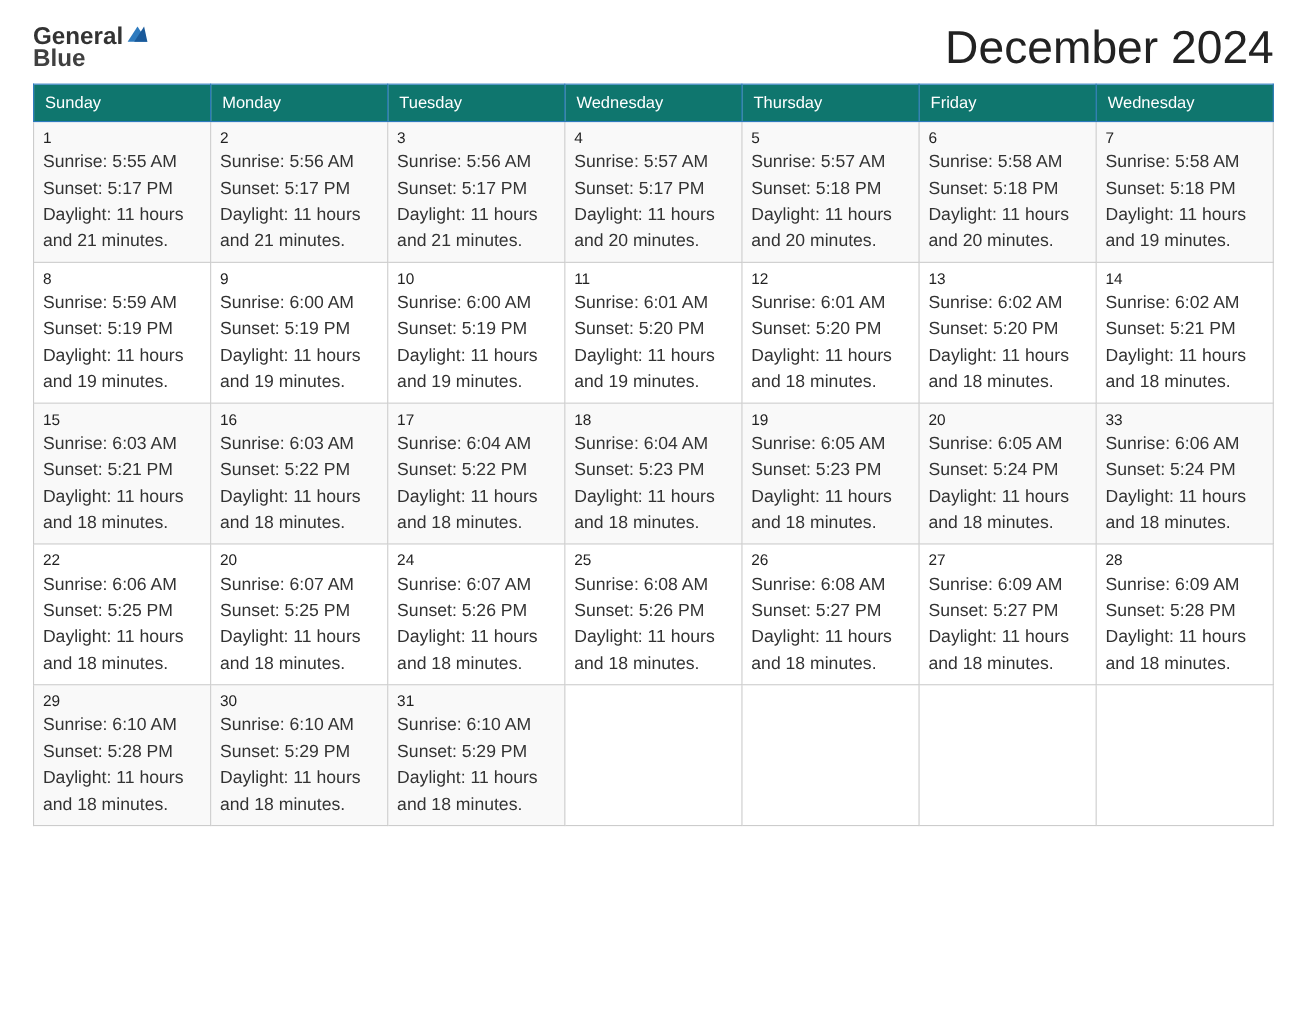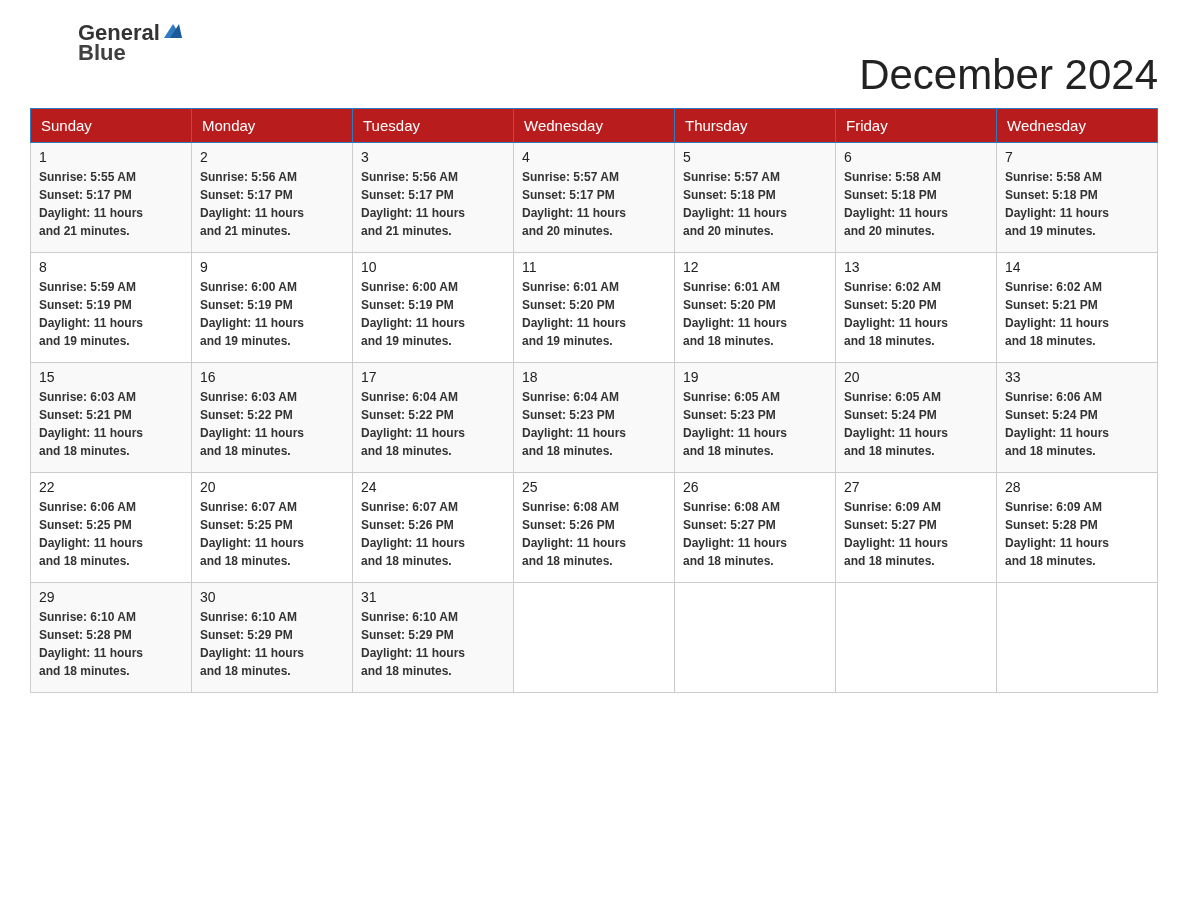--- a/index.html
+++ b/index.html
@@ -26,40 +26,39 @@
       font-weight: bold;
       color: #333;
     }
     .logo-text-blue {
       font-size: 22px;
       font-weight: bold;
       color: #404040;
     }
     .title-block {
       text-align: left;
-      margin-top: 32px;
     }
     .month-title {
       font-size: 42px;
       font-weight: normal;
       color: #222;
       line-height: 1.1;
     }
     .location {
       font-size: 18px;
       color: #555;
       margin-top: 4px;
     }
     table {
       width: 100%;
       border-collapse: collapse;
       margin-top: 10px;
     }
     thead tr th {
-      background-color: #b91c1c;
+      background-color: #0f766e;
       color: #fff;
       font-size: 15px;
       font-weight: normal;
       padding: 8px 10px;
       text-align: left;
       border: 1px solid #2e7bbf;
     }
     tbody tr td {
       vertical-align: top;
       padding: 6px 8px;
@@ -71,41 +70,40 @@
       height: 110px;
     }
     .day-number {
       font-size: 14px;
       font-weight: normal;
       color: #222;
       display: block;
       margin-bottom: 3px;
     }
     .day-info {
-      font-size: 12px;
+      font-size: 16px;
       color: #333;
       line-height: 1.5;
-      font-weight: bold;
     }
     tbody tr:nth-child(odd) td {
       background-color: #f9f9f9;
     }
     tbody tr:nth-child(even) td {
       background-color: #fff;
     }
     .empty-cell {
       background-color: #fff !important;
     }
   </style>
 </head>
 <body>
 
 <div class="header">
   <div class="logo">
-    <div style="display:flex;flex-direction:column;align-items:flex-start;margin-left:48px;">
+    <div style="display:flex;flex-direction:column;align-items:flex-start;">
       <div style="display:flex;align-items:center;">
         <span class="logo-text-general">General</span>
         <svg width="22" height="22" viewBox="0 0 22 22" style="margin-left:2px;margin-top:-4px;">
           <polygon points="2,18 11,4 20,18" fill="#2e7bbf"></polygon>
           <polygon points="8,18 17,4 20,18" fill="#1a5a9a"></polygon>
         </svg>
       </div>
       <span class="logo-text-blue" style="margin-top:-6px;margin-left:0px;">Blue</span>
     </div>
   </div>

